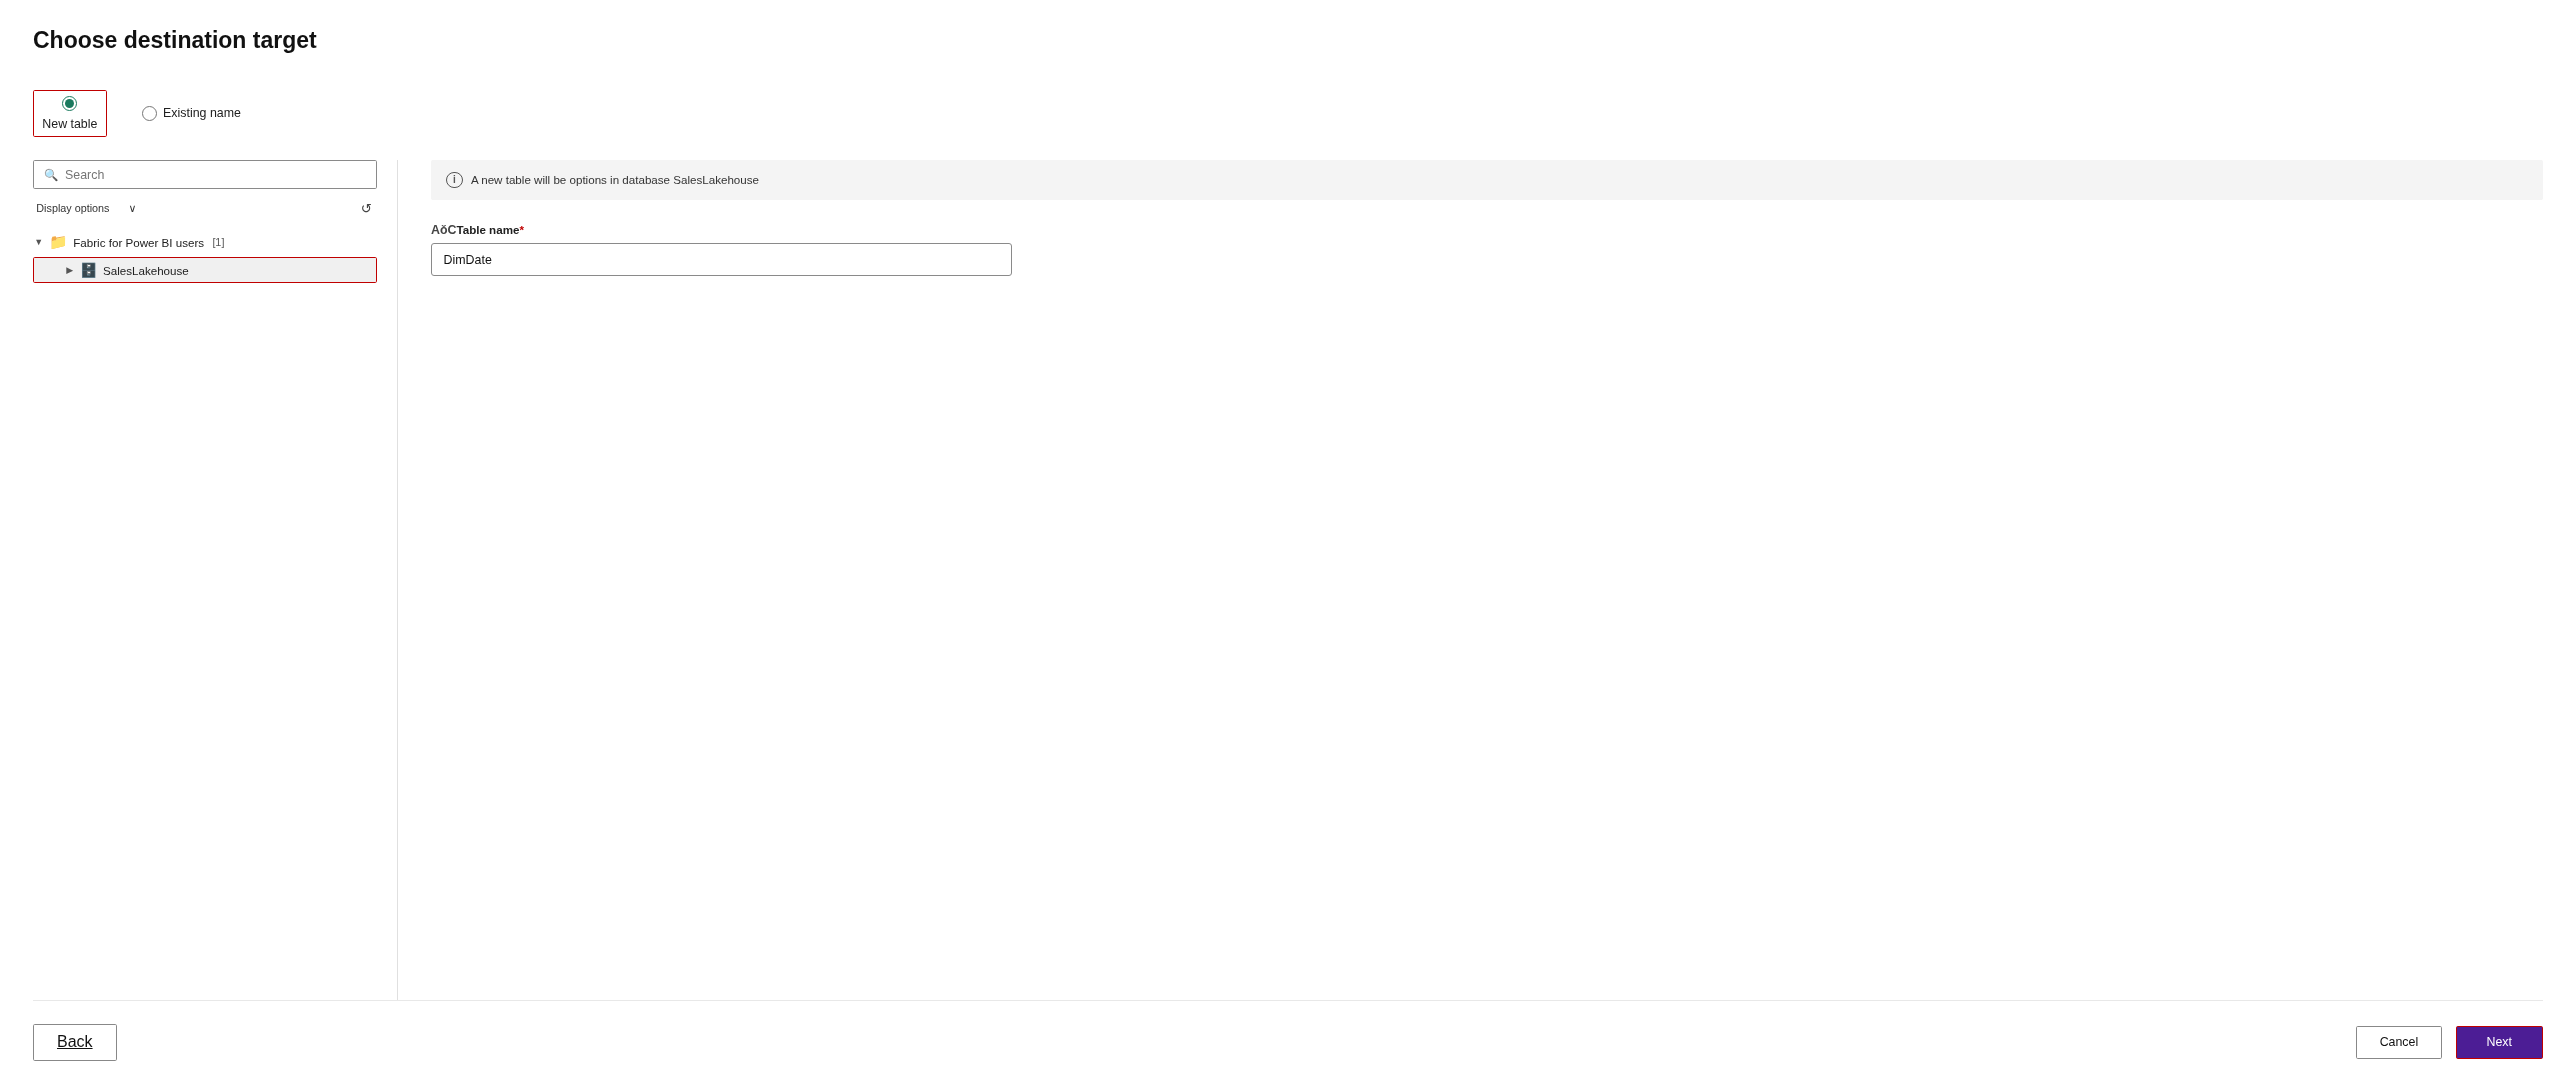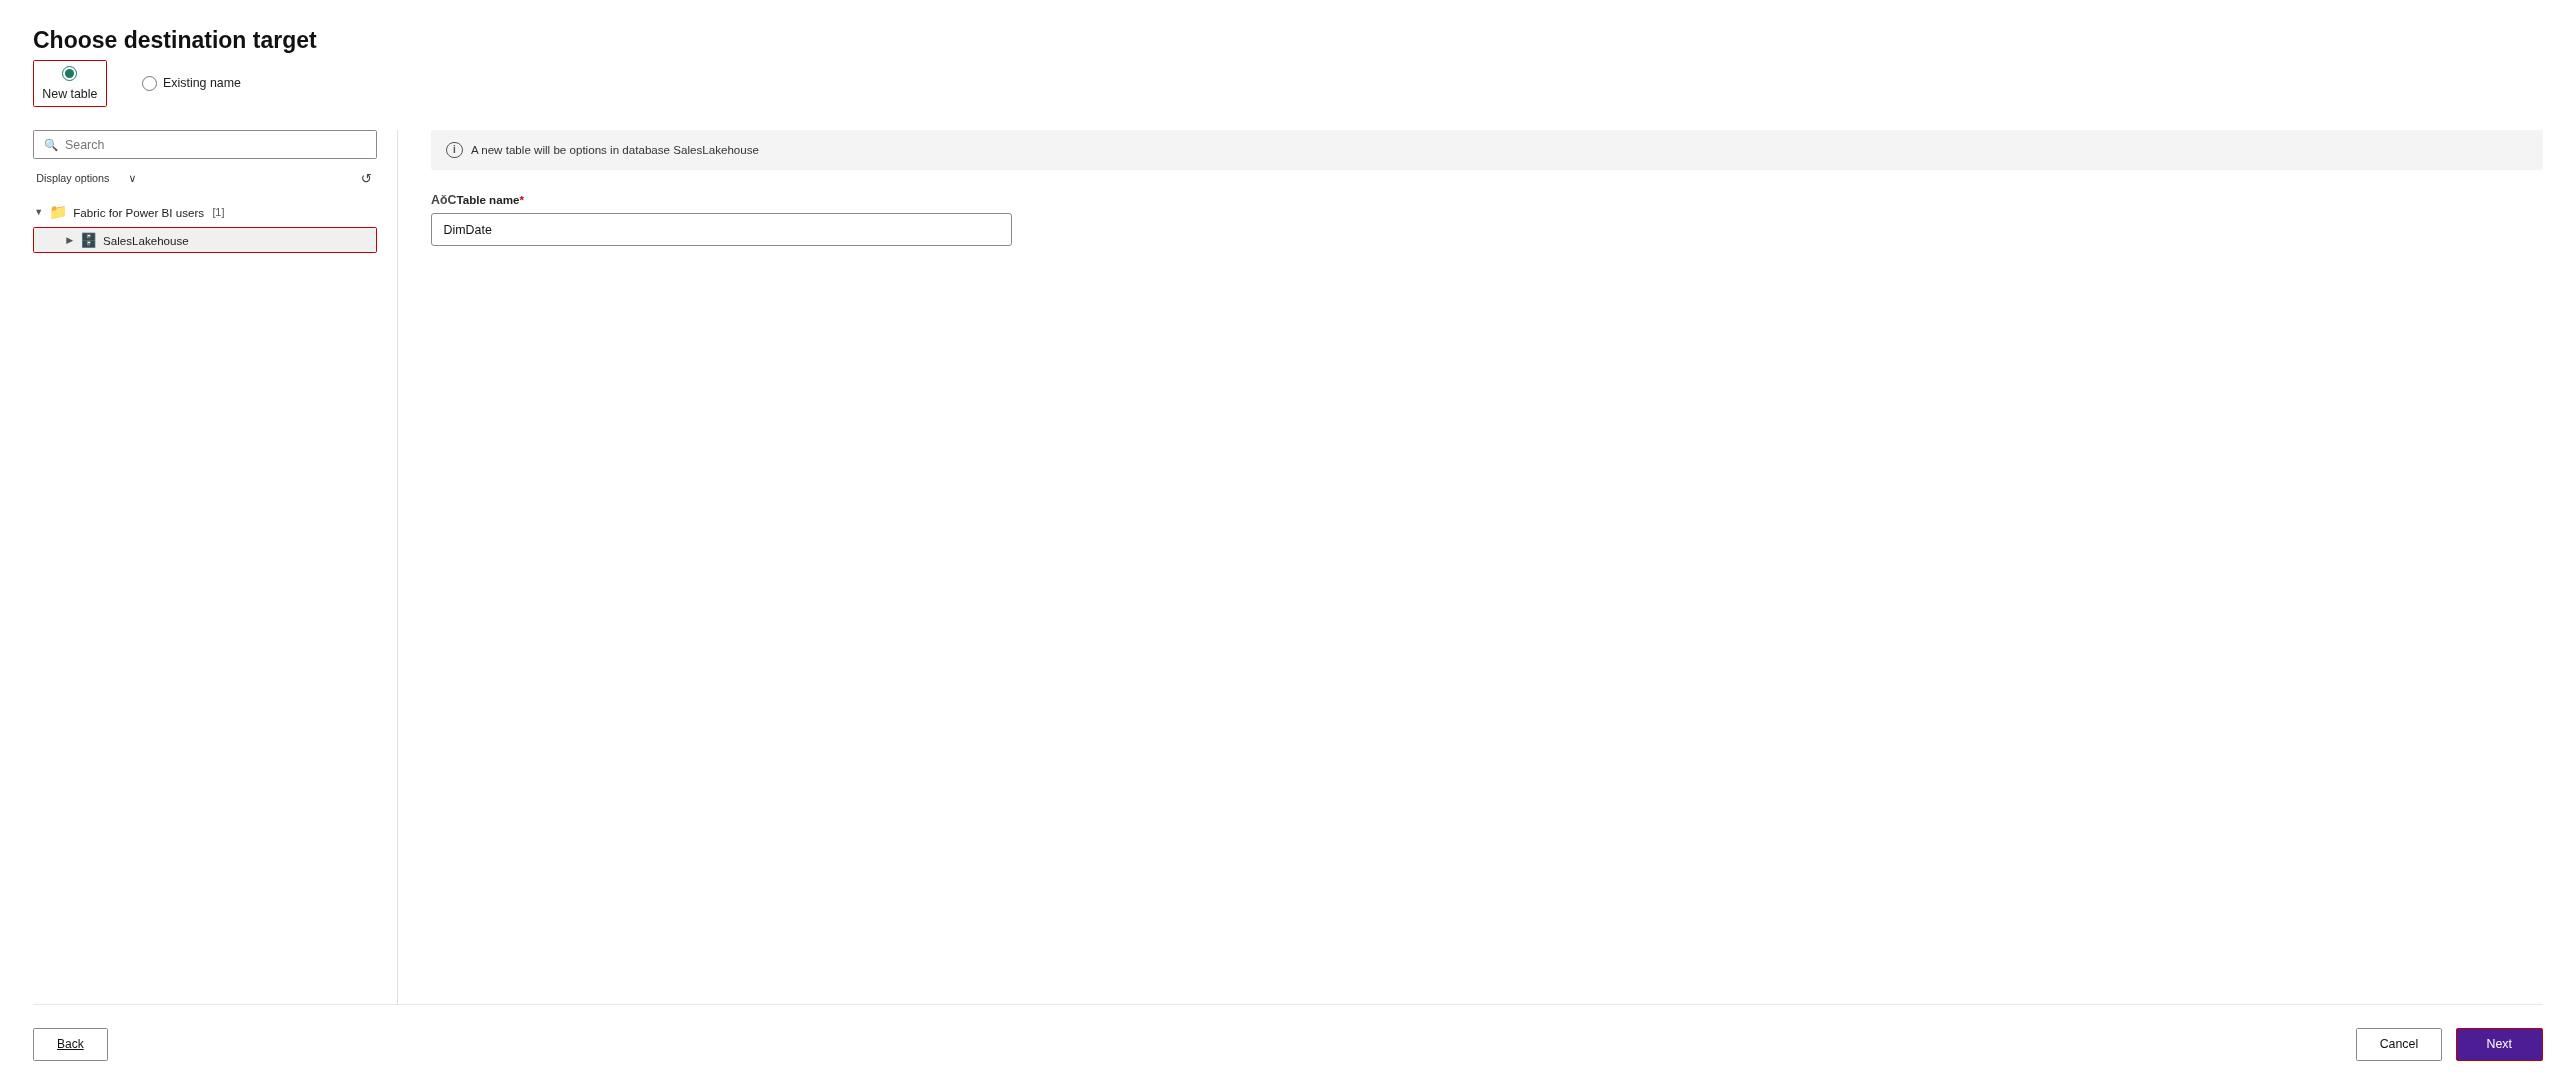--- a/index.html
+++ b/index.html
@@ -9,21 +9,21 @@
       color: #212121;
       font-size: 12.4px;
       padding: 26.5px 33px;
       min-height: 100vh;
       display: flex;
       flex-direction: column;
     }
     .page-title {
       font-size: 23px;
       font-weight: 600;
-      margin-bottom: 6px;
+      margin-bottom: 36px;
       color: #111;
     }
     .radio-group {
       display: flex;
       align-items: center;
       gap: 26.5px;
       margin-bottom: 23px;
     }
     .radio-label {
       display: flex;
@@ -215,21 +215,21 @@
     .footer-right {
       display: flex;
       gap: 13.3px;
       align-items: center;
     }
     .btn-back {
       background: #fff;
       border: 0.8px solid #888;
       border-radius: 1.7px;
       padding: 8.3px 23px;
-      font-size: 12px;
+      font-size: 16px;
       cursor: pointer;
       color: #111;
       text-decoration: underline;
     }
     .btn-cancel {
       background: #fff;
       border: 0.8px solid #888;
       border-radius: 1.7px;
       padding: 8.3px 23px;
       font-size: 12.4px;

